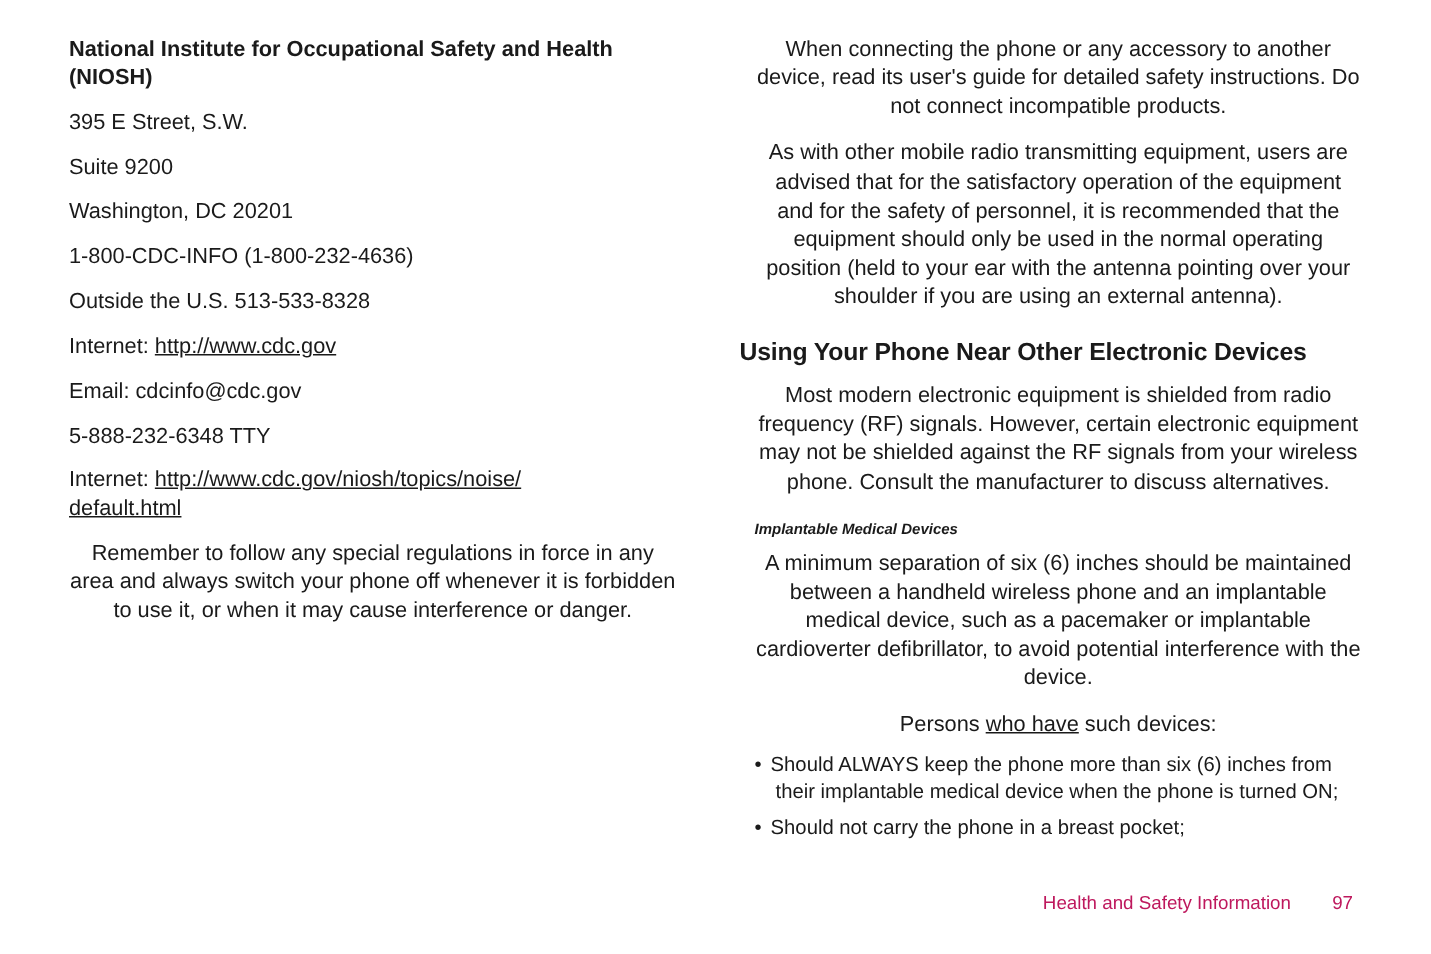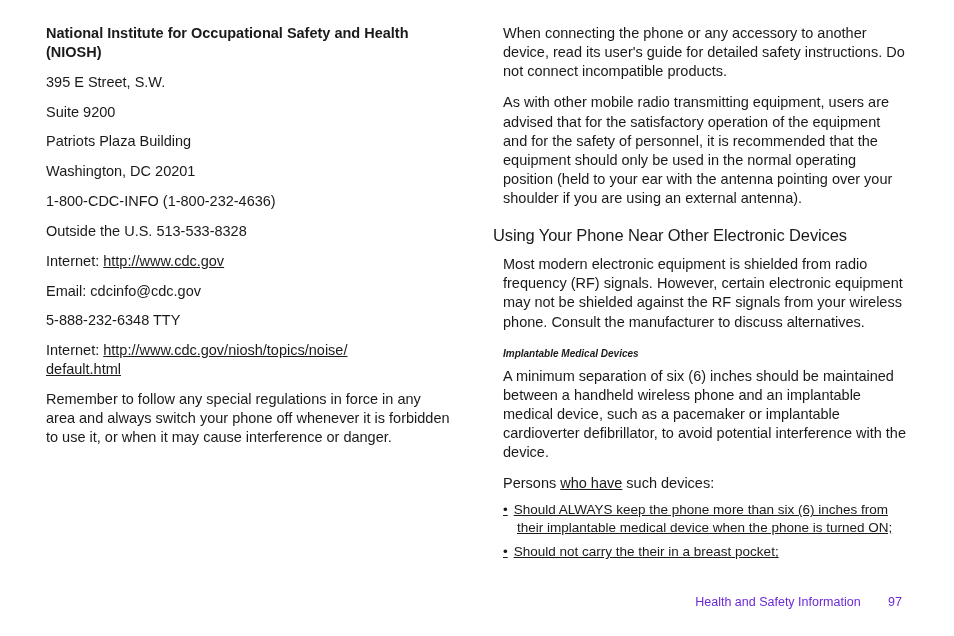--- a/index.html
+++ b/index.html
@@ -22,44 +22,44 @@
   }
   .contact-title {
     font-weight: bold;
     font-size: 14.5px;
     line-height: 1.3;
     margin-bottom: 8px;
   }
   .underline { text-decoration: underline; }
   h2 {
     font-size: 16.5px;
-    font-weight: 400;
+    font-weight: 700;
     margin-top: 6px;
     margin-bottom: 10px;
     font-family: Arial, Helvetica, sans-serif;
     letter-spacing: 0.1px;
   }
   h2.left-indent { margin-left: -10px; }
   h2.tight { letter-spacing: -0.1px; }
   h3.sub {
     font-size: 10px;
     font-weight: bold;
     font-style: italic;
     margin-top: 4px;
     margin-bottom: 8px;
   }
   .body-p {
     font-size: 14.5px;
     line-height: 1.32;
     margin-bottom: 12px;
+    text-align: center;
   }
   ul.bullets {
     list-style: none;
     padding-left: 0;
-    text-decoration: underline;
   }
   ul.bullets li {
     font-size: 13.5px;
     line-height: 1.3;
     margin-bottom: 7px;
     padding-left: 14px;
     text-indent: -14px;
   }
   ul.bullets li::before {
     content: "•";
@@ -67,35 +67,34 @@
     font-size: 13.5px;
   }
   .footer {
     position: absolute;
     top: 595px;
     left: 0;
     width: 954px;
     padding-right: 52px;
     text-align: right;
     font-size: 12.5px;
-    color: #6d28d9;
+    color: #be185d;
   }
   .footer .pg { margin-left: 24px; }
 </style>
 </head>
 <body>
 
 <div class="page">
 
   <div class="col">
     <div class="contact-block">
       <p class="contact-title">National Institute for Occupational Safety and Health (NIOSH)</p>
       <p>395 E Street, S.W.</p>
       <p>Suite 9200</p>
-      <p>Patriots Plaza Building</p>
       <p>Washington, DC 20201</p>
       <p>1-800-CDC-INFO (1-800-232-4636)</p>
       <p>Outside the U.S. 513-533-8328</p>
       <p>
         <span>Internet: </span><span class="underline">http://www.cdc.gov</span>
       </p>
       <p>Email: cdcinfo@cdc.gov</p>
       <p>5-888-232-6348 TTY</p>
       <p>
         <span>Internet: </span><span class="underline">http://www.cdc.gov/niosh/topics/noise/</span><br><span class="underline">default.html</span>
@@ -114,21 +113,21 @@
 
     <h3 class="sub">Implantable Medical Devices</h3>
     <p class="body-p">A minimum separation of six (6) inches should be maintained between a handheld wireless phone and an implantable medical device, such as a pacemaker or implantable cardioverter defibrillator, to avoid potential interference with the device.</p>
 
     <p class="body-p" style="margin-bottom:8px">
       <span>Persons </span><span class="underline">who have</span><span> such devices:</span>
     </p>
 
     <ul class="bullets">
       <li>Should ALWAYS keep the phone more than six (6) inches from their implantable medical device when the phone is turned ON;</li>
-      <li>Should not carry the their in a breast pocket;</li>
+      <li>Should not carry the phone in a breast pocket;</li>
     </ul>
   </div>
 
 </div>
 
 <div class="footer">
   <span>Health and Safety Information</span>
   <span class="pg">97</span>
 </div>
 

